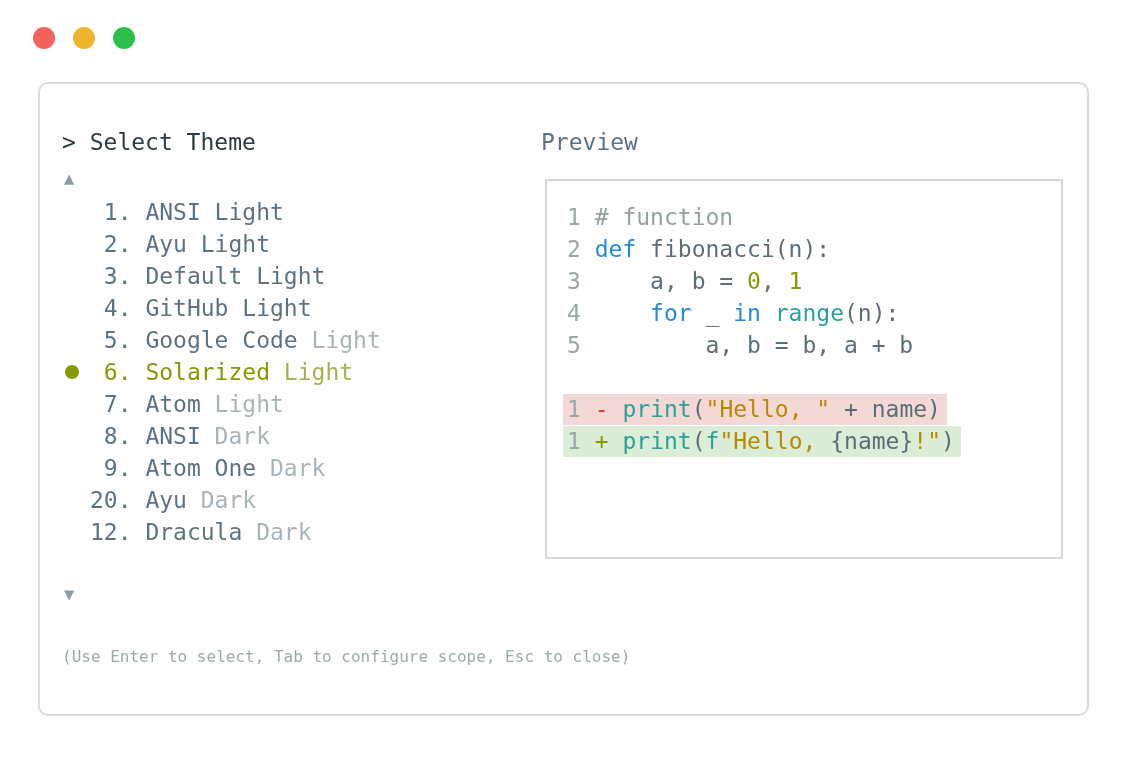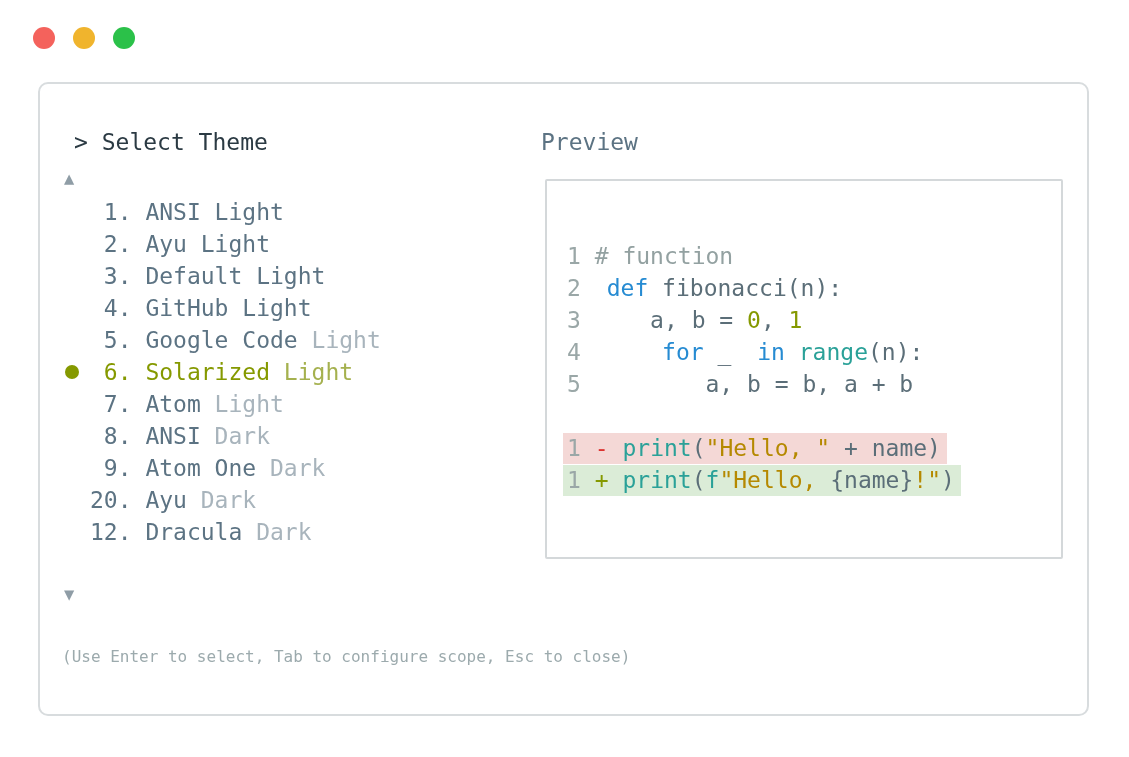--- a/index.html
+++ b/index.html
@@ -18,21 +18,21 @@
   
   .panel {
     position: absolute; left: 38px; top: 82px;
     width: 1051px; height: 634px;
     border: 2px solid var(--panel-border);
     border-radius: 10px;
     background: #ffffff;
   }
 
   .prompt {
-    position: absolute; left: 34px; top: 42px;
+    position: absolute; left: 22px; top: 42px;
     font-size: 23px; line-height: 32px;
     color: var(--prompt-fg);
   }
 
   .arrow { position: absolute; left: 24px; font-size: 17px; color: var(--arrow-fg); line-height: 20px; }
   .arrow.up   { top: 84px; }
   .arrow.down { top: 500px; }
 
   
   .theme-list { position: absolute; left: 22px; top: 112px; }
@@ -60,28 +60,28 @@
     position: absolute; left: 501px; top: 42px;
     font-size: 23px; line-height: 32px;
     color: var(--label-fg);
   }
   .preview-box {
     position: absolute; left: 505px; top: 95px;
     width: 518px; height: 380px;
     border: 2px solid var(--preview-border);
     border-radius: 2px;
     background: #ffffff;
-    padding: 59px 14px 0 20px;
+    padding: 20px 14px 0 20px;
     overflow: hidden;
   }
   .code-line { height: 32px; line-height: 32px; font-size: 23px; white-space: pre; color: var(--code-base); }
   .lnum   { color: var(--lnum-fg); }
   .tok-base    { color: var(--code-base); }
   .tok-comment { color: var(--code-comment); }
-  .tok-kw      { color: var(--code-kw); margin-left: 12px; }
+  .tok-kw      { color: var(--code-kw); }
   .tok-fn      { color: var(--code-fn); }
   .tok-num     { color: var(--code-num); }
   .tok-str     { color: var(--code-str); }
   .marker.removed { color: var(--diff-removed-fg); }
   .marker.added   { color: var(--diff-added-fg); }
   .diff-bg { padding: 2px 6px 3px 4px; margin-left: -4px; }
   .diff-bg.removed { background: var(--diff-removed-bg); }
   .diff-bg.added   { background: var(--diff-added-bg); }
 </style>
 </head>

